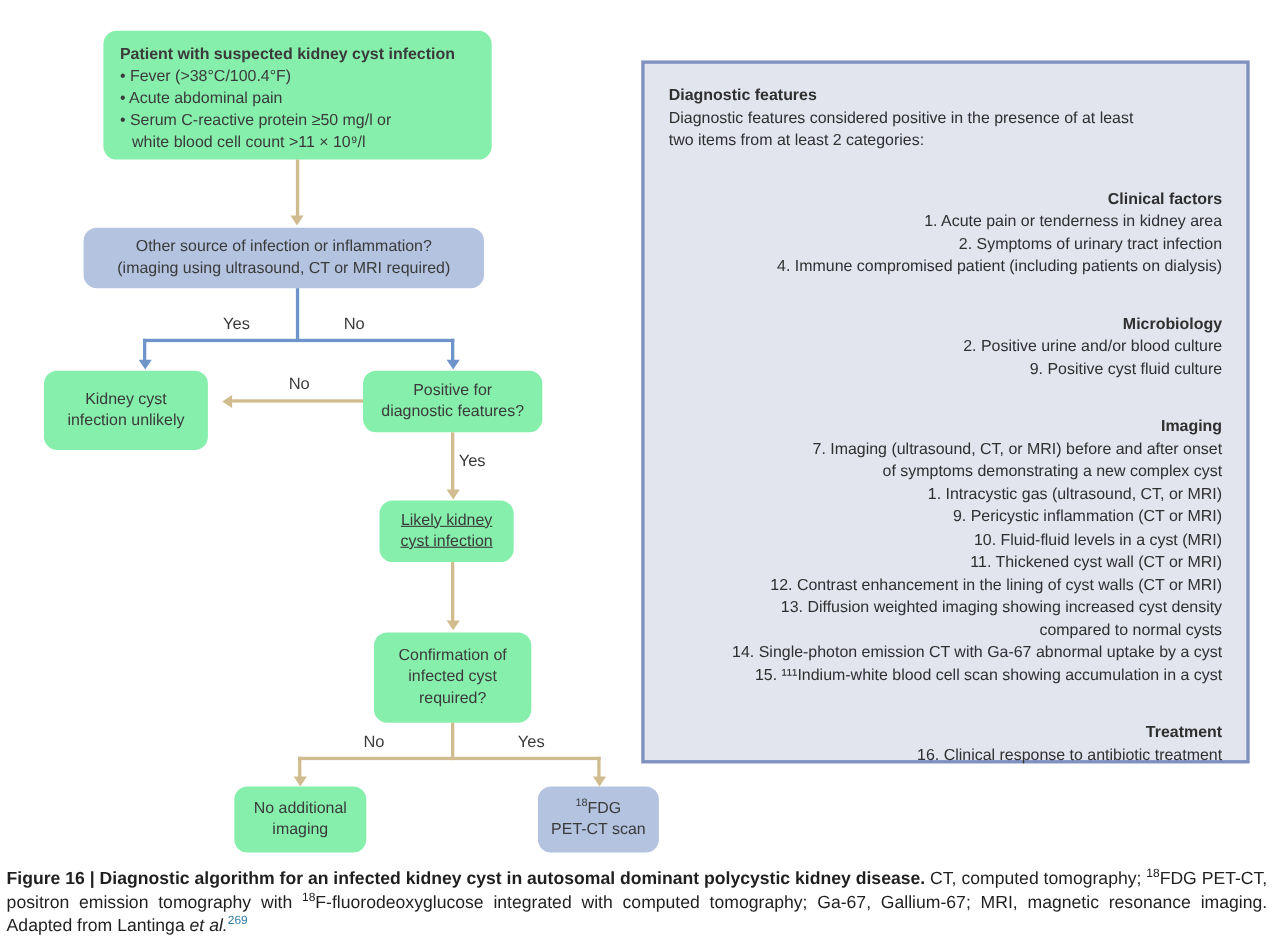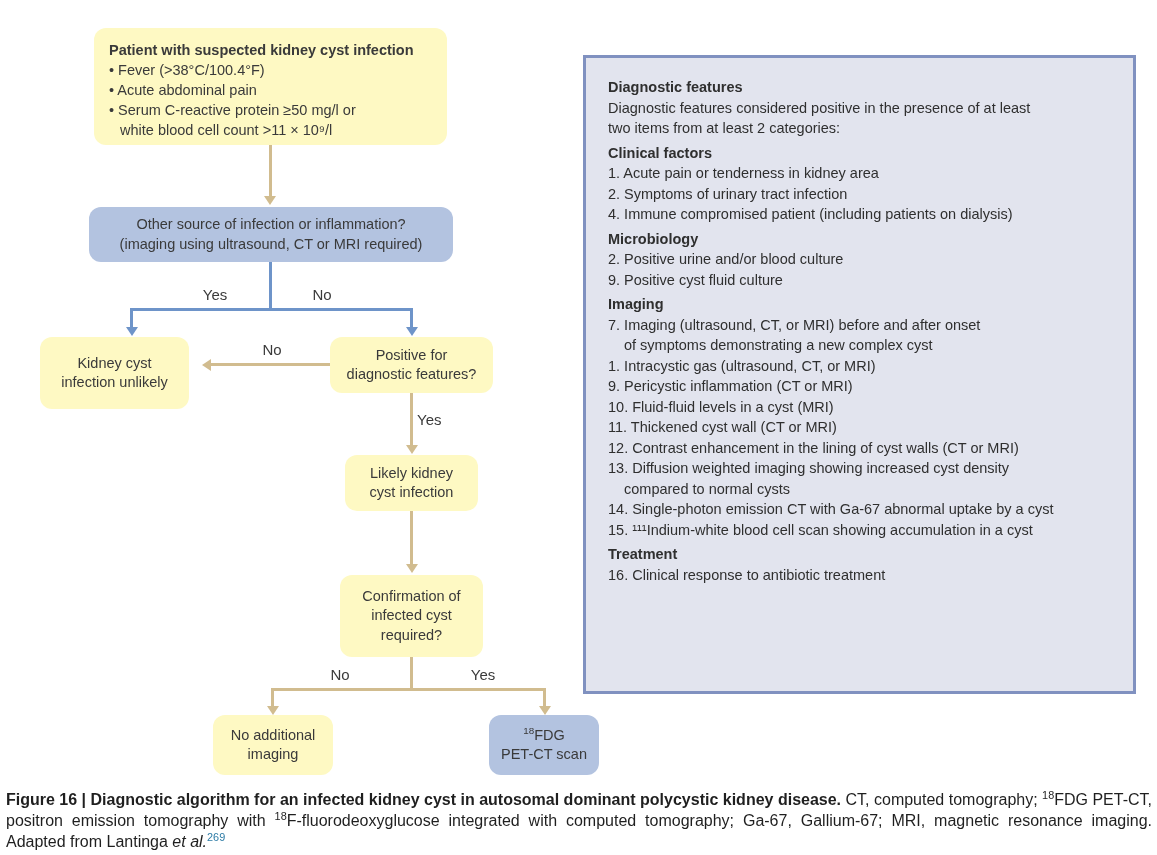--- a/index.html
+++ b/index.html
@@ -6,33 +6,33 @@
   .figure{
     position:relative;width:1157px;height:855px;background:#ffffff;
     font-family:"Liberation Sans","DejaVu Sans",sans-serif;color:#3a3a3a;overflow:hidden;
   }
   
   .node{
     position:absolute;border-radius:12px;box-sizing:border-box;
     display:flex;flex-direction:column;justify-content:center;align-items:center;
     text-align:center;font-size:14.5px;line-height:19.5px;white-space:pre-line;
   }
-  .tan{background:#fef9c3;}
+  .tan{background:#86efac;}
   .blue{background:#b3c3e0;}
   .node-patient{
     left:94px;top:28px;width:353px;height:117px;
     justify-content:flex-start;align-items:stretch;text-align:left;
     padding:12px 15px;white-space:normal;line-height:20px;
   }
   .node-patient .node-title{font-weight:bold;}
   .node-patient .bullet{padding-left:11px;text-indent:-11px;white-space:pre-line;}
-  .node-other{left:89px;top:207px;width:364px;height:55px;}
+  .node-other{left:76px;top:207px;width:364px;height:55px;}
   .node-unlikely{left:40px;top:337px;width:149px;height:72px;}
   .node-positive{left:330px;top:337px;width:163px;height:56px;}
-  .node-likely{left:345px;top:455px;width:133px;height:56px;}
+  .node-likely{left:345px;top:455px;width:122px;height:56px;text-decoration:underline;}
   .node-confirm{left:340px;top:575px;width:143px;height:82px;}
   .node-noimg{left:213px;top:715px;width:120px;height:60px;}
   .node-petct{left:489px;top:715px;width:110px;height:60px;}
   .node-petct sup,{line-height:0;}
   sup{font-size:68%;vertical-align:super;line-height:0;}
   
   .line{position:absolute;}
   .tan-line{background:#d1bc8f;}
   .blue-line{background:#6e94c9;}
   .ah-down{position:absolute;width:0;height:0;border-left:6px solid transparent;border-right:6px solid transparent;}
@@ -41,21 +41,21 @@
   .ah-left{position:absolute;width:0;height:0;border-top:6px solid transparent;border-bottom:6px solid transparent;border-right:9px solid #d1bc8f;}
   .edge-label{position:absolute;width:60px;text-align:center;font-size:15px;color:#3a3a3a;}
   
   .panel{
     position:absolute;left:583px;top:55px;width:553px;height:639px;box-sizing:border-box;
     background:#e2e4ee;border:3px solid #8091c0;padding:19px 22px;
     font-size:14.5px;line-height:20.5px;color:#2f2f2f;
   }
   .panel-title{font-weight:bold;}
   .panel-intro{white-space:pre-line;}
-  .section{margin-top:4px;}
+  .section{margin-top:32px;text-align:right;}
   .section-title{font-weight:bold;}
   .item{padding-left:16px;text-indent:-16px;white-space:pre-line;}
   
   .caption{
     position:absolute;left:6px;top:790px;width:1146px;
     font-size:16px;line-height:20.8px;color:#1f1f1f;text-align:justify;
   }
   .cap-bold{font-weight:bold;}
   .cap-italic{font-style:italic;}
   .ref{color:#2e7ca6;}

